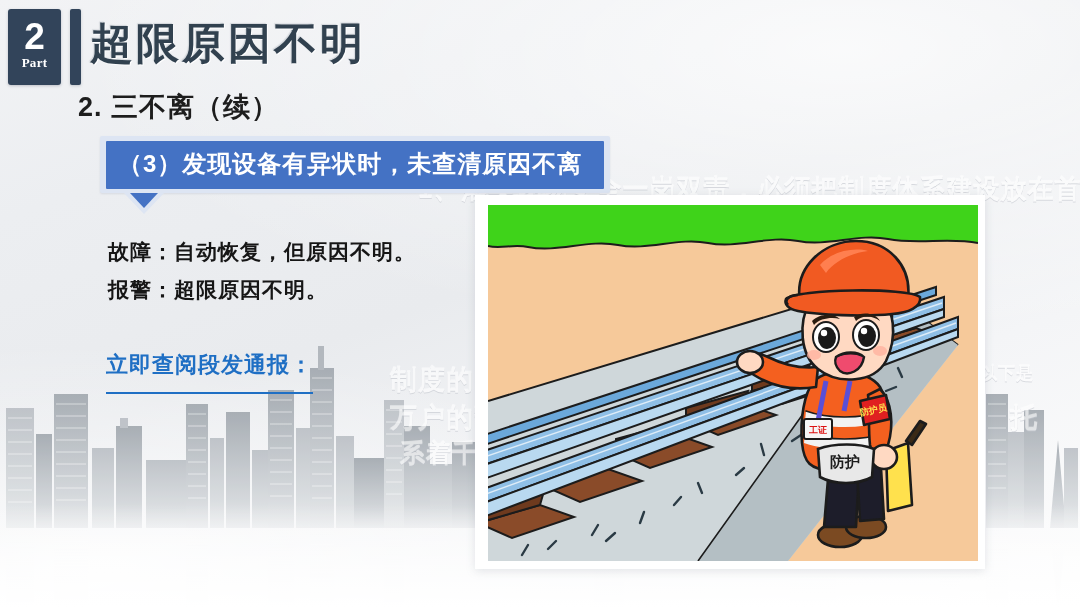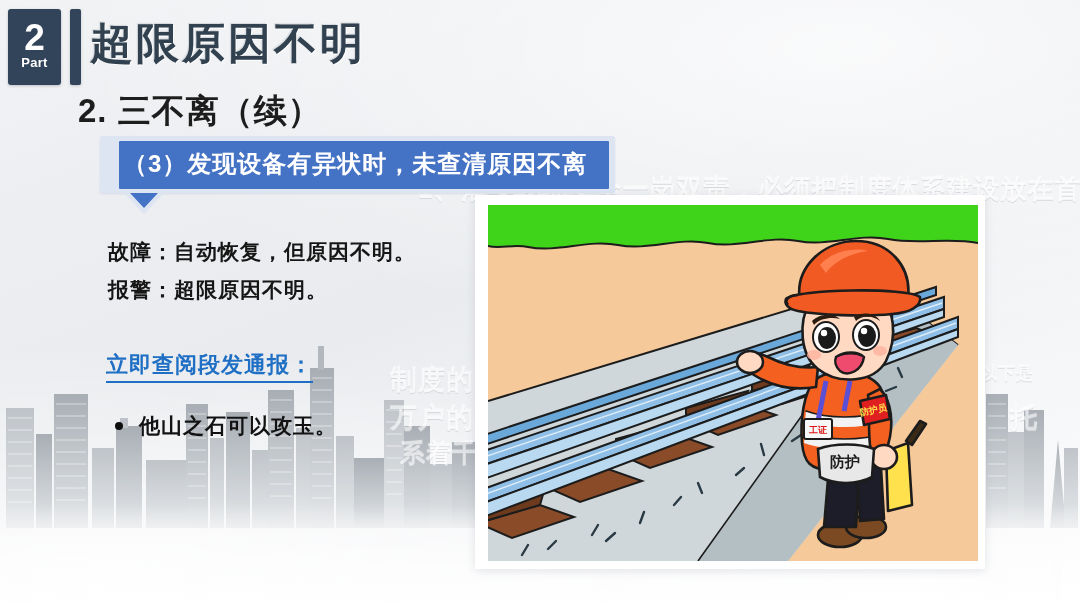--- a/index.html
+++ b/index.html
@@ -32,65 +32,65 @@
   .ghost-r2{left:390px;top:400px;font-size:27px;}
   .ghost-r3{left:400px;top:437px;font-size:25px;}
 
   
   .part-badge{
     position:absolute;left:8px;top:9px;width:53px;height:76px;background:#32445a;
     border-radius:3px;display:flex;flex-direction:column;align-items:center;justify-content:center;
     box-shadow:0 1px 3px rgba(60,70,85,.28);
   }
   .part-num{color:#ffffff;font-size:37px;line-height:.86;font-weight:700;margin-top:-2px;}
-  .part-word{color:#ffffff;font-size:13px;font-weight:700;letter-spacing:.3px;margin-top:2px;}
+  .part-word{color:#ffffff;font-size:13px;font-weight:700;letter-spacing:.3px;margin-top:2px;font-family:Liberation Serif, serif;}
   .part-bar{position:absolute;left:70px;top:9px;width:11px;height:76px;background:#32445a;border-radius:2px;
     box-shadow:0 1px 3px rgba(60,70,85,.25);}
 
   
   .main-title{
     position:absolute;left:90px;top:22px;font-size:43px;font-weight:700;color:#31414f;
     letter-spacing:3px;line-height:1;
     text-shadow:1px 1px 0 rgba(255,255,255,.85), -1px -1px 1px rgba(120,130,145,.25);
   }
   .sub-title{
-    position:absolute;left:78px;top:89px;font-size:33px;font-weight:700;color:#1d1d1d;
+    position:absolute;left:78px;top:89px;font-size:27px;font-weight:700;color:#1d1d1d;
     letter-spacing:1px;
     text-align:center;
   }
 
   
   .banner-wrap{position:absolute;left:100px;top:136px;}
   .banner-outer{
     background:#dde5f3;padding:5px 6px 4px 6px;border-radius:2px;position:relative;
     box-shadow:0 1px 2px rgba(120,135,160,.18);
   }
   .banner-inner{
     background:#4472c4;color:#ffffff;font-size:24px;font-weight:700;letter-spacing:1px;
-    padding:7px 22px 9px 4px;border-radius:1px;white-space:nowrap;margin-left:13px;
+    padding:7px 22px 9px 12px;border-radius:1px;white-space:nowrap;
   }
   .banner-tip{
     position:absolute;left:30px;bottom:-15px;width:0;height:0;
     border-left:14px solid transparent;border-right:14px solid transparent;
     border-top:15px solid #4472c4;
   }
   .banner-tip-bg{
     position:absolute;left:24px;bottom:-21px;width:0;height:0;
     border-left:20px solid transparent;border-right:20px solid transparent;
     border-top:21px solid #dde5f3;
   }
 
   
   .line{position:absolute;font-size:21px;font-weight:700;color:#161616;letter-spacing:1px;white-space:nowrap;}
   .line-1{left:108px;top:238px;}
   .line-2{left:108px;top:276px;}
 
   .blue-head{
     position:absolute;left:106px;top:350px;font-size:22px;font-weight:700;color:#1f6fc4;
-    letter-spacing:1px;border-bottom:2px solid #1f6fc4;padding-bottom:1px;white-space:nowrap;
+    letter-spacing:1px;border-bottom:2px solid #1f6fc4;padding-bottom:12px;white-space:nowrap;
   }
 
   .bullets{position:absolute;left:110px;top:413px;margin:0;padding:0;list-style:none;}
   .bullets li{display:flex;align-items:flex-start;margin-bottom:8px;white-space:nowrap;}
   .bullet-dot{width:8px;height:8px;border-radius:50%;background:#0f0f0f;margin:9px 16px 0 5px;flex:none;}
   .bullet-text{font-size:21px;font-weight:700;color:#121212;letter-spacing:1px;line-height:1.25;}
 
   
   .pic-frame{
     position:absolute;left:475px;top:195px;width:510px;height:374px;background:#ffffff;
@@ -237,24 +237,20 @@
       <div class="banner-tip"></div>
     </div>
   </div>
 
   <div class="line line-1">故障：自动恢复，但原因不明。</div>
   <div class="line line-2">报警：超限原因不明。</div>
 
   <div class="blue-head">立即查阅段发通报：</div>
 
   <ul class="bullets">
-    <li>
-      <span class="bullet-dot"></span>
-      <span class="bullet-text">他山之石可以攻玉。</span>
-    </li>
   </ul>
 
   <div class="pic-frame">
     <div class="pic">
       <svg viewBox="0 0 490 356">
 
         <rect x="0" y="0" width="490" height="356" fill="#f6c99a"></rect>
 
         <path d="M0 0 H490 V38 C460 32 430 40 400 34 C370 28 340 42 310 36 C280 30 250 44 220 38
                  C190 32 160 46 130 40 C100 34 70 48 40 42 C26 39 12 44 0 41 Z" fill="#3fd31a"></path>

